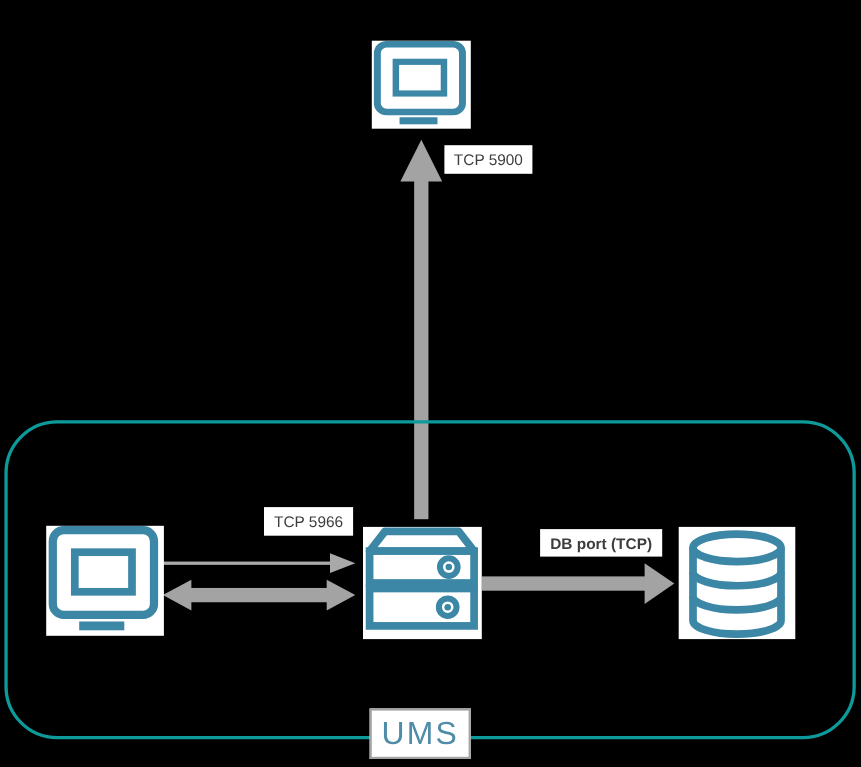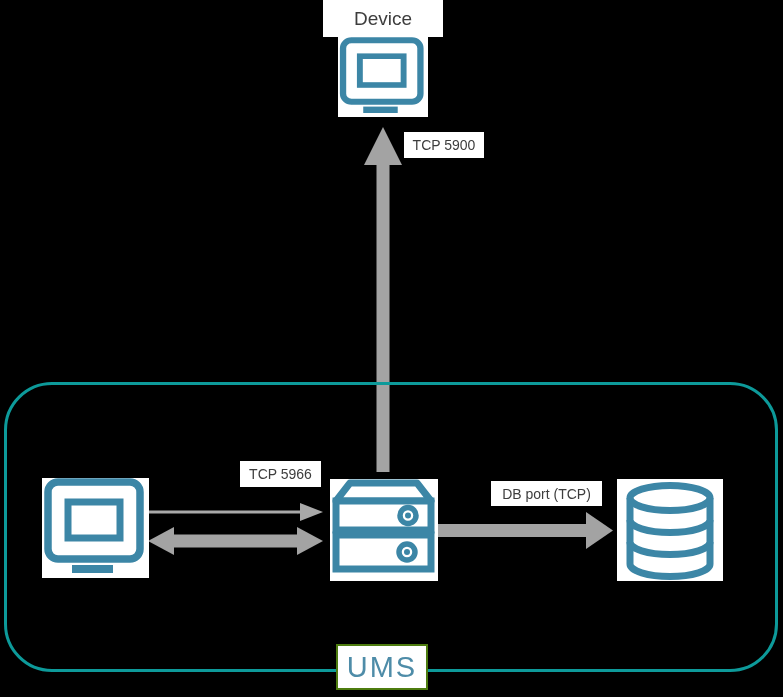--- a/index.html
+++ b/index.html
@@ -58,21 +58,21 @@
   }
 
   
   .ums-caption {
     position: absolute;
     left: 336px;
     top: 644px;
     width: 88px;
     height: 42px;
     background: #ffffff;
-    border: 2px solid #4d7c0f;
+    border: 2px solid #a3a3a3;
     color: #4e8ca8;
     display: flex;
     align-items: center;
     justify-content: center;
     font-size: 29px;
     font-weight: 300;
     letter-spacing: 2px;
     z-index: 7;
   }
 
@@ -100,21 +100,20 @@
     <rect x="26" y="10.5" width="127" height="13" fill="#a3a3a3"></rect>
   </svg>
 
   <svg class="arrow-svg" style="left:438px; top:510px;" width="176" height="41" viewBox="0 0 176 41">
     <rect x="0" y="14" width="150" height="13" fill="#a3a3a3"></rect>
     <polygon points="148,2 175,20.5 148,39" fill="#a3a3a3"></polygon>
   </svg>
 
   <div class="ums-boundary"></div>
 
-  <div class="label device-title" style="left:323px; top:0px; width:120px; height:37px;">Device</div>
 
   <div class="icon-box" style="left:338px; top:37px; width:90px; height:80px;">
     <svg width="90" height="80" viewBox="0 0 107 100" preserveAspectRatio="none">
       <rect x="6" y="4" width="92" height="77" rx="10" fill="none" stroke="#3c86a6" stroke-width="7.5"></rect>
       <rect x="26" y="24" width="52" height="36" fill="none" stroke="#3c86a6" stroke-width="7"></rect>
       <rect x="30" y="87" width="41" height="8" fill="#3c86a6"></rect>
     </svg>
   </div>
 
   <div class="label" style="left:404px; top:132px; width:80px; height:26px;">TCP 5900</div>
@@ -134,21 +133,21 @@
       <polygon points="6,22 20,4 87,4 101,22" fill="#ffffff" stroke="#3c86a6" stroke-width="7" stroke-linejoin="round"></polygon>
       <rect x="6" y="22" width="95" height="29" fill="#ffffff" stroke="#3c86a6" stroke-width="7"></rect>
       <rect x="6" y="56" width="95" height="34" fill="#ffffff" stroke="#3c86a6" stroke-width="7"></rect>
       <circle cx="78" cy="36.5" r="8" fill="#ffffff" stroke="#3c86a6" stroke-width="5.5"></circle>
       <circle cx="78" cy="36.5" r="3" fill="#3c86a6"></circle>
       <circle cx="77" cy="73" r="8" fill="#ffffff" stroke="#3c86a6" stroke-width="5.5"></circle>
       <circle cx="77" cy="73" r="3" fill="#3c86a6"></circle>
     </svg>
   </div>
 
-  <div class="label" style="left:491px; top:481px; width:111px; height:25px;">DB port (TCP)</div>
+  <div class="label" style="left:491px; top:481px; width:111px; height:25px;font-weight:bold;">DB port (TCP)</div>
 
   <div class="icon-box" style="left:617px; top:479px; width:106px; height:102px;">
     <svg width="106" height="102" viewBox="0 0 106 102">
       <ellipse cx="53" cy="19" rx="40" ry="12.5" fill="none" stroke="#3c86a6" stroke-width="7"></ellipse>
       <path d="M13,19 V85 A40,12.5 0 0 0 93,85 V19" fill="none" stroke="#3c86a6" stroke-width="7"></path>
       <path d="M13,41 A40,12.5 0 0 0 93,41" fill="none" stroke="#3c86a6" stroke-width="7"></path>
       <path d="M13,63 A40,12.5 0 0 0 93,63" fill="none" stroke="#3c86a6" stroke-width="7"></path>
     </svg>
   </div>
 

